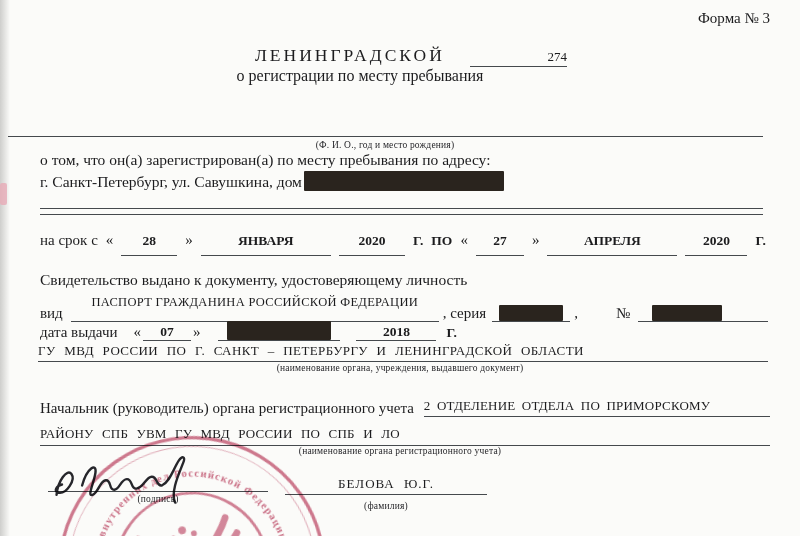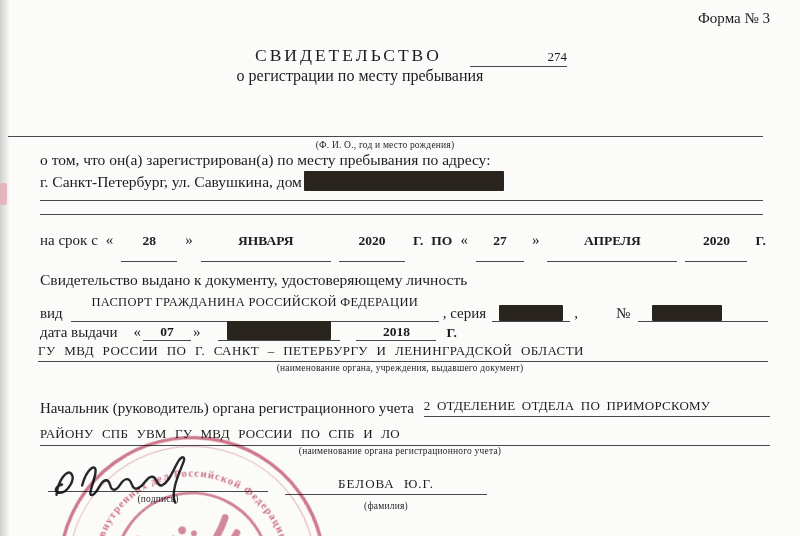--- a/index.html
+++ b/index.html
@@ -44,29 +44,29 @@
     align-items:flex-end;gap:3px;}
   .issued-redact{width:335px;height:18px;}
   .issued-suffix{font-size:13px;font-weight:bold;letter-spacing:.4px;padding-bottom:1px;white-space:nowrap;}
 
   .fio-rule{top:136px;left:8px;right:37px;height:1.4px;}
   .fio-caption{top:140px;left:0;right:30px;}
 
   .statement{top:151px;left:40px;font-size:15.5px;}
 
   .address-row{top:171px;left:40px;right:37px;border-bottom:1.4px solid var(--rule);
-    align-items:flex-end;padding-bottom:9px;}
+    align-items:flex-end;padding-bottom:17px;}
   .address-text{font-size:15.5px;}
   .address-redact{width:200px;height:20px;margin-left:2px;}
 
   .addr-rule{top:214px;left:40px;right:37px;height:1.4px;}
   .addr-caption{top:217px;left:30px;right:30px;}
 
   .period-row{top:232px;left:40px;right:34px;font-size:15px;justify-content:space-between;}
-  .period-row .blank{font-size:13.5px;font-weight:bold;padding-bottom:12px;}
+  .period-row .blank{font-size:13.5px;font-weight:bold;padding-bottom:6px;}
   .w56{width:56px;} .w48{width:48px;} .w130{width:130px;} .w66{width:66px;} .w62{width:62px;}
   .gsuffix{font-weight:bold;font-size:13.5px;}
 
   .doc-statement{top:271px;left:40px;font-size:15.5px;}
 
   .kind-row{top:295px;left:40px;right:32px;font-size:15px;align-items:flex-end;}
   .kind-label{margin-right:8px;}
   .kind-blank{width:368px;padding-bottom:11px;}
   .series-label{margin-left:4px;white-space:nowrap;}
   .series-blank{width:78px;margin-left:6px;}
@@ -112,21 +112,21 @@
 </style>
 </head>
 <body>
 
 <div class="page">
 
   <div class="smudge"></div>
 
   <div class="abs form-label">Форма № 3</div>
 
-  <div class="abs heading">СВИДЕТЕЛЬСТВО</div>
+  <div class="abs heading">ЛЕНИНГРАДСКОЙ</div>
   <div class="abs cert-number">274</div>
   <div class="abs subtitle">о регистрации по месту пребывания</div>
 
   <div class="rule-line fio-rule"></div>
   <div class="abs caption fio-caption">(Ф. И. О., год и место рождения)</div>
 
   <div class="abs statement">о том, что он(а) зарегистрирован(а) по месту пребывания по адресу:</div>
 
   <div class="row address-row">
     <span class="address-text">г. Санкт-Петербург, ул. Савушкина, дом</span>

